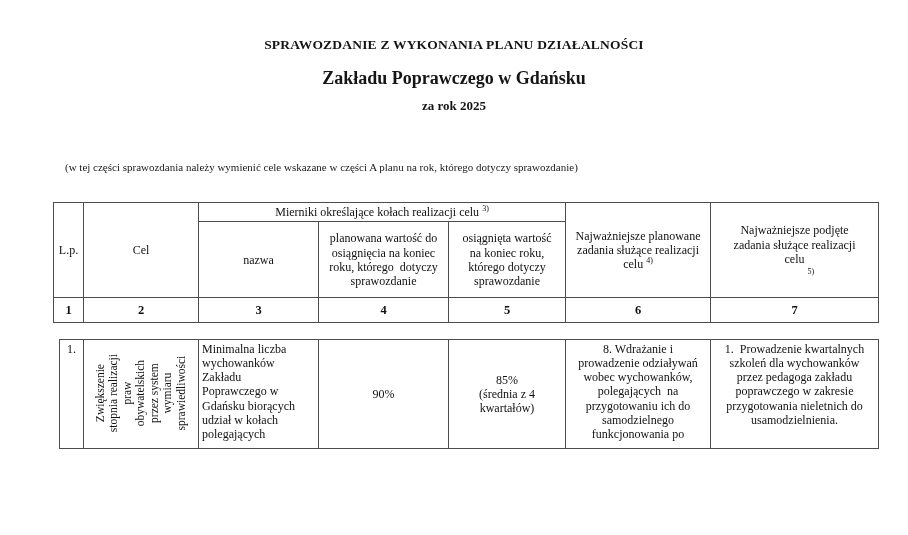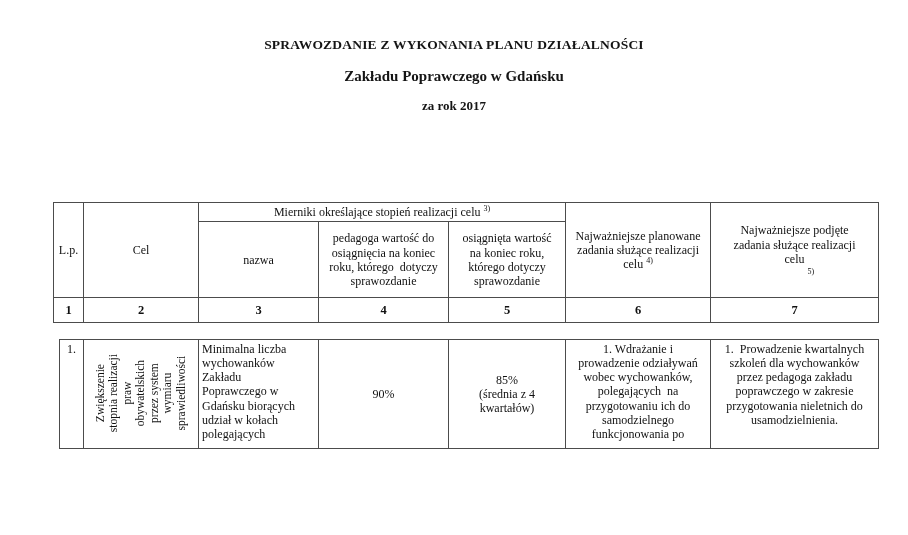--- a/index.html
+++ b/index.html
@@ -7,21 +7,21 @@
   .page {
     position:relative;
     width:908px; height:535px;
     background:#ffffff;
     color:#111;
     font-family:"Liberation Serif","DejaVu Serif",serif;
     overflow:hidden;
   }
   .title-line { position:absolute; left:0; right:0; text-align:center; font-weight:bold; color:#151515; }
   .title-1 { top:37px; font-size:13.5px; letter-spacing:.2px; }
-  .title-2 { top:68px; font-size:15px; }
+  .title-2 { top:68px; font-size:18px; }
   .title-3 { top:98px; font-size:13px; }
 
   .section-heading { position:absolute; left:65px; top:144px; font-size:13px; white-space:nowrap; }
   .section-heading .bold { font-weight:bold; }
   .section-note { position:absolute; left:65px; top:161px; font-size:11px; color:#1a1a1a; }
 
   table { border-collapse:collapse; table-layout:fixed; position:absolute; }
   td { border:1px solid #4c4c4c; font-size:12px; color:#111; overflow:hidden; }
 
   .tbl-header { left:53px; top:202px; width:825px; }
@@ -53,48 +53,49 @@
   td.c-plan { text-align:center; }
   td.c-podjete { text-align:center; }
 </style>
 </head>
 <body>
 
 <div class="page">
 
   <div class="title-line title-1">SPRAWOZDANIE Z WYKONANIA PLANU DZIAŁALNOŚCI</div>
   <div class="title-line title-2">Zakładu Poprawczego w Gdańsku</div>
-  <div class="title-line title-3">za rok 2017</div>
+  <div class="title-line title-3">za rok 2025</div>
 
+  <div class="section-note">(w tej części sprawozdania należy wymienić cele wskazane w części A planu na rok, którego dotyczy sprawozdanie)</div>
 
   <table class="tbl-header">
     <colgroup>
       <col style="width:30px">
         <col style="width:115px">
         <col style="width:120px">
       <col style="width:130px">
         <col style="width:117px">
         <col style="width:145px">
         <col style="width:168px">
     </colgroup>
     <tbody>
       <tr class="row-group">
         <td rowspan="2">L.p.</td>
         <td rowspan="2">Cel</td>
-        <td colspan="3"><span>Mierniki określające stopień realizacji celu</span> <sup class="fn">3)</sup></td>
+        <td colspan="3"><span>Mierniki określające kołach realizacji celu</span> <sup class="fn">3)</sup></td>
         <td rowspan="2"><span class="prewrap">Najważniejsze planowane
 zadania służące realizacji
 celu </span><sup class="fn">4)</sup></td>
         <td rowspan="2"><span class="prewrap">Najważniejsze podjęte
 zadania służące realizacji
 celu</span><sup class="sup-below">5)</sup></td>
       </tr>
       <tr class="row-sub">
         <td>nazwa</td>
-        <td class="prewrap">pedagoga wartość do
+        <td class="prewrap">planowana wartość do
 osiągnięcia na koniec
 roku, którego  dotyczy
 sprawozdanie</td>
         <td class="prewrap">osiągnięta wartość
 na koniec roku,
 którego dotyczy
 sprawozdanie</td>
       </tr>
       <tr class="row-nums">
         <td>1</td>
@@ -136,21 +137,21 @@
 wychowanków
 Zakładu
 Poprawczego w
 Gdańsku biorących
 udział w kołach
 polegających</td>
         <td class="c-mid">90%</td>
         <td class="c-mid prewrap">85%
 (średnia z 4
 kwartałów)</td>
-        <td class="c-plan prewrap">1. Wdrażanie i
+        <td class="c-plan prewrap">8. Wdrażanie i
 prowadzenie odziaływań
 wobec wychowanków,
 polegających  na
 przygotowaniu ich do
 samodzielnego
 funkcjonowania po</td>
         <td class="c-podjete prewrap">1.  Prowadzenie kwartalnych
 szkoleń dla wychowanków
 przez pedagoga zakładu
 poprawczego w zakresie

